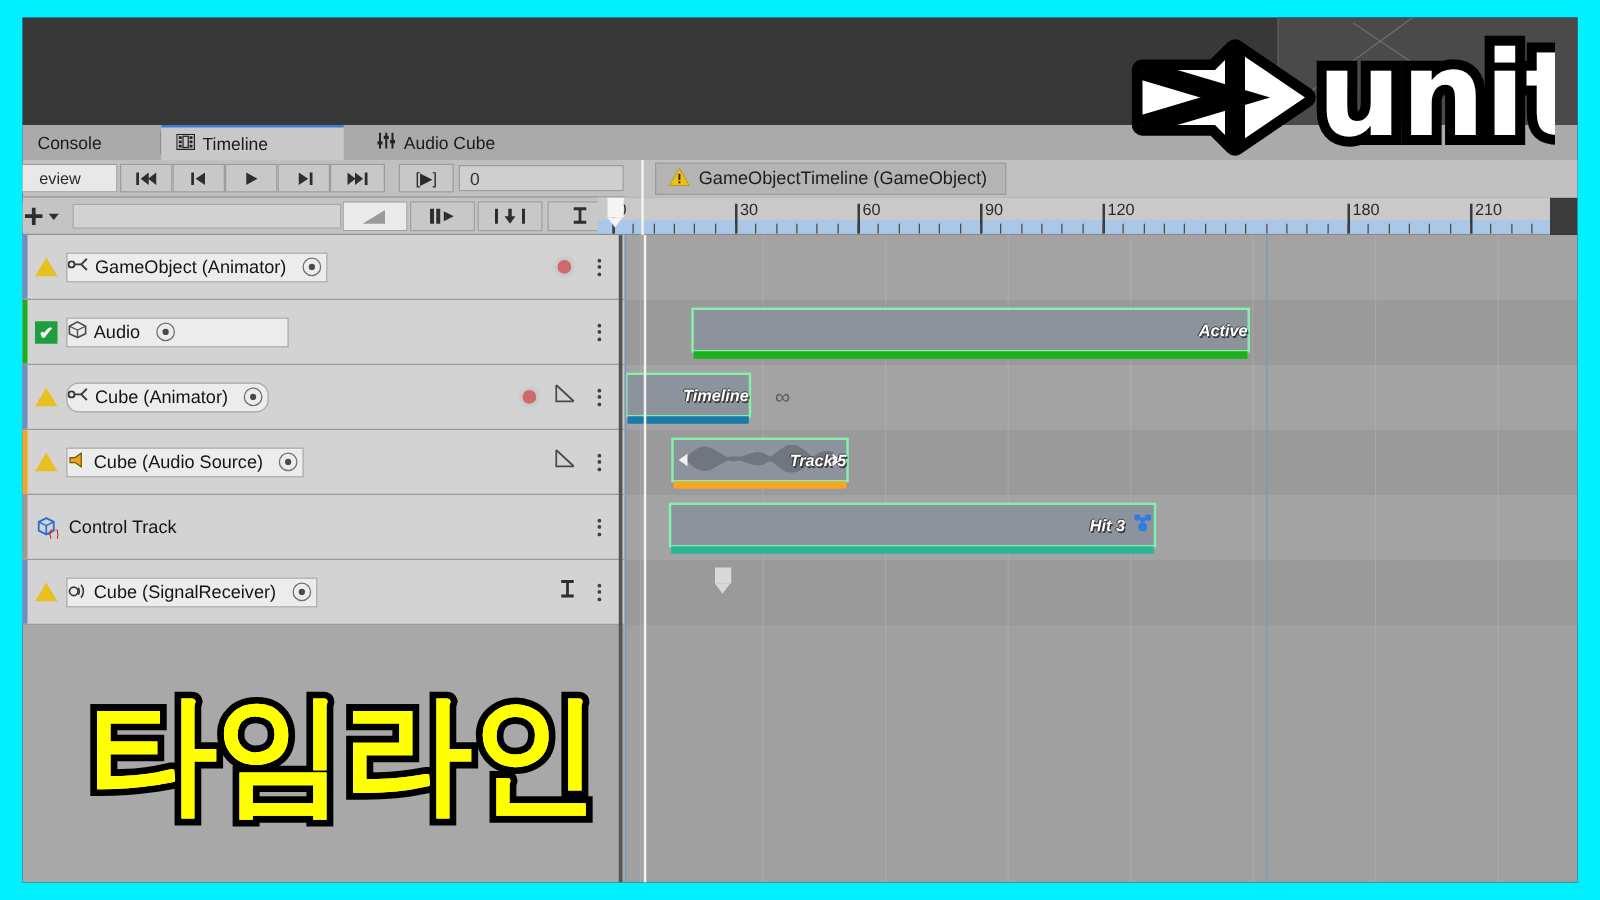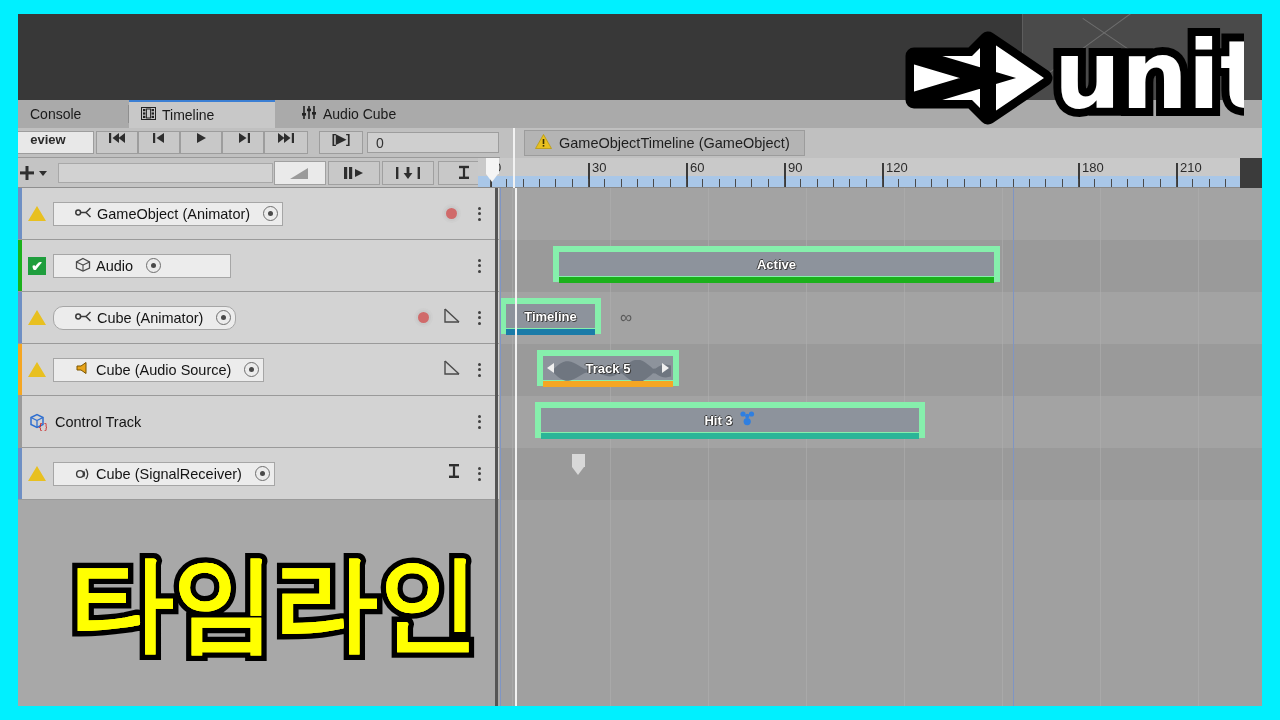--- a/index.html
+++ b/index.html
@@ -23,21 +23,21 @@
   .tabbar { position:absolute; left:0; top:86px; width:1244px; height:28px; background:#aaaaaa; }
   .tab { position:absolute; top:0; height:28px; display:flex; align-items:center; gap:6px;
          padding:0 12px; font-size:14px; color:#1a1a1a; }
   .tab.inactive { background:#aaaaaa; }
   .tab.active { background:#c8c8c8; border-top:2px solid #3b7fd4; }
   .tab-sep { position:absolute; top:5px; width:1px; height:18px; background:#8e8e8e; }
 
   
   .toolbar1 { position:absolute; left:0; top:114px; width:1244px; height:30px; background:#c0c0c0; border-bottom:1px solid #9a9a9a;}
   .tb-btn { position:absolute; top:3px; height:23px; background:#c8c8c8; border:1px solid #9d9d9d;
-            display:flex; justify-content:center; font-size:13px; color:#2a2a2a;font-weight:bold; }
+            display:flex; align-items:center; justify-content:center; font-size:13px; color:#2a2a2a; }
   .tb-btn.light { background:#e8e8e8; }
   .frame-field { position:absolute; top:4px; height:21px; background:#cfcfcf; border:1px solid #9d9d9d;
                  display:flex; align-items:center; padding-left:8px; font-size:14px; color:#333; }
 
   
   .toolbar2 { position:absolute; left:0; top:144px; width:482px; height:30px; background:#c4c4c4; border-bottom:1px solid #8f8f8f;}
   .t2-btn { position:absolute; top:3px; height:24px; background:#c8c8c8; border:1px solid #a0a0a0;
             display:flex; align-items:center; justify-content:center; }
   .t2-btn.sel { background:#eaeaea; }
   .t2-search { position:absolute; left:40px; top:5px; width:215px; height:20px; background:#d2d2d2; border:1px solid #a8a8a8; }
@@ -56,41 +56,41 @@
   
   .trackpanel { position:absolute; left:0; top:174px; width:482px; height:518px; background:#a8a8a8; }
   .trow { position:absolute; left:0; width:481px; display:flex; align-items:center; background:#d3d3d3;
           border-bottom:1px solid #9a9a9a; }
   .trow .accent { position:absolute; left:0; top:0; bottom:0; width:4px; }
   .warn-tri { width:0; height:0; border-left:9px solid transparent; border-right:9px solid transparent;
               border-bottom:15px solid #e8c020; margin-left:10px; }
   .chk { width:18px; height:18px; background:#1f9e3d; margin-left:10px; display:flex;
          align-items:center; justify-content:center; color:#fff; font-size:14px; font-weight:bold; }
   .namebox { height:24px; background:#ececec; border:1px solid #a6a6a6; display:flex; align-items:center;
-             gap:5px; padding:0 4px 0 21px; font-size:14.5px; color:#141414; margin-left:7px; }
+             gap:5px; padding:0 4px 0 0; font-size:14.5px; color:#141414; margin-left:7px; }
   .plain-name { font-size:14.5px; color:#141414; margin-left:8px; }
   .target-dot { width:15px; height:15px; border:1.5px solid #6f6f6f; border-radius:50%;
                 display:flex; align-items:center; justify-content:center; margin-left:auto; }
   .target-dot i { width:5px; height:5px; background:#4a4a4a; border-radius:50%; display:block; }
   .rec-btn { width:19px; height:19px; border:2px solid #cfcfcf; border-radius:50%; background:#c9c9c9;
              display:flex; align-items:center; justify-content:center; }
   .rec-btn i { width:11px; height:11px; background:#d06a6a; border-radius:50%; display:block; }
   .kebab { width:16px; display:flex; flex-direction:column; align-items:center; gap:2.5px; }
   .kebab i { width:3px; height:3px; background:#404040; border-radius:50%; display:block; }
 
   
   .clipsarea { position:absolute; left:482px; top:174px; width:762px; height:518px; background:#a0a0a0; overflow:hidden;}
   .lane { position:absolute; left:0; width:762px; }
   .lane.a { background:#a3a3a3; }
   .lane.b { background:#9a9a9a; }
   .vgrid { position:absolute; top:0; bottom:0; width:1px; background:#b0b0b0; opacity:.55; }
   .playline { position:absolute; top:0; bottom:0; width:1px; background:#7f95c4; }
 
-  .clip { position:absolute; background:#8d939c; border:6px solid #86efac;
-          display:flex; align-items:center; justify-content:center; }
+  .clip { position:absolute; background:#8d939c; border:2px solid #86efac;
+          display:flex; align-items:center; justify-content:flex-end;font-style:italic; }
   .clip .cname { font-size:13px; font-weight:bold; color:#ffffff;
                  text-shadow: 1px 1px 0 #3c3c3c, -1px 0 0 #3c3c3c, 0 -1px 0 #3c3c3c; }
   .clip .underbar { position:absolute; left:0; right:0; bottom:-0px; height:6px; }
   .clip.wave { background:#8d939c; }
   .waveimg { position:absolute; left:10px; right:12px; top:4px; bottom:8px; }
   .arrowL, .arrowR { position:absolute; width:0; height:0; top:50%; margin-top:-5px; }
   .arrowL { left:4px; border-top:5px solid transparent; border-bottom:5px solid transparent; border-right:7px solid #f0f0f0; }
   .arrowR { right:4px; border-top:5px solid transparent; border-bottom:5px solid transparent; border-left:7px solid #f0f0f0; }
   .infinity { position:absolute; font-size:17px; color:#5a5a5a; }
 

